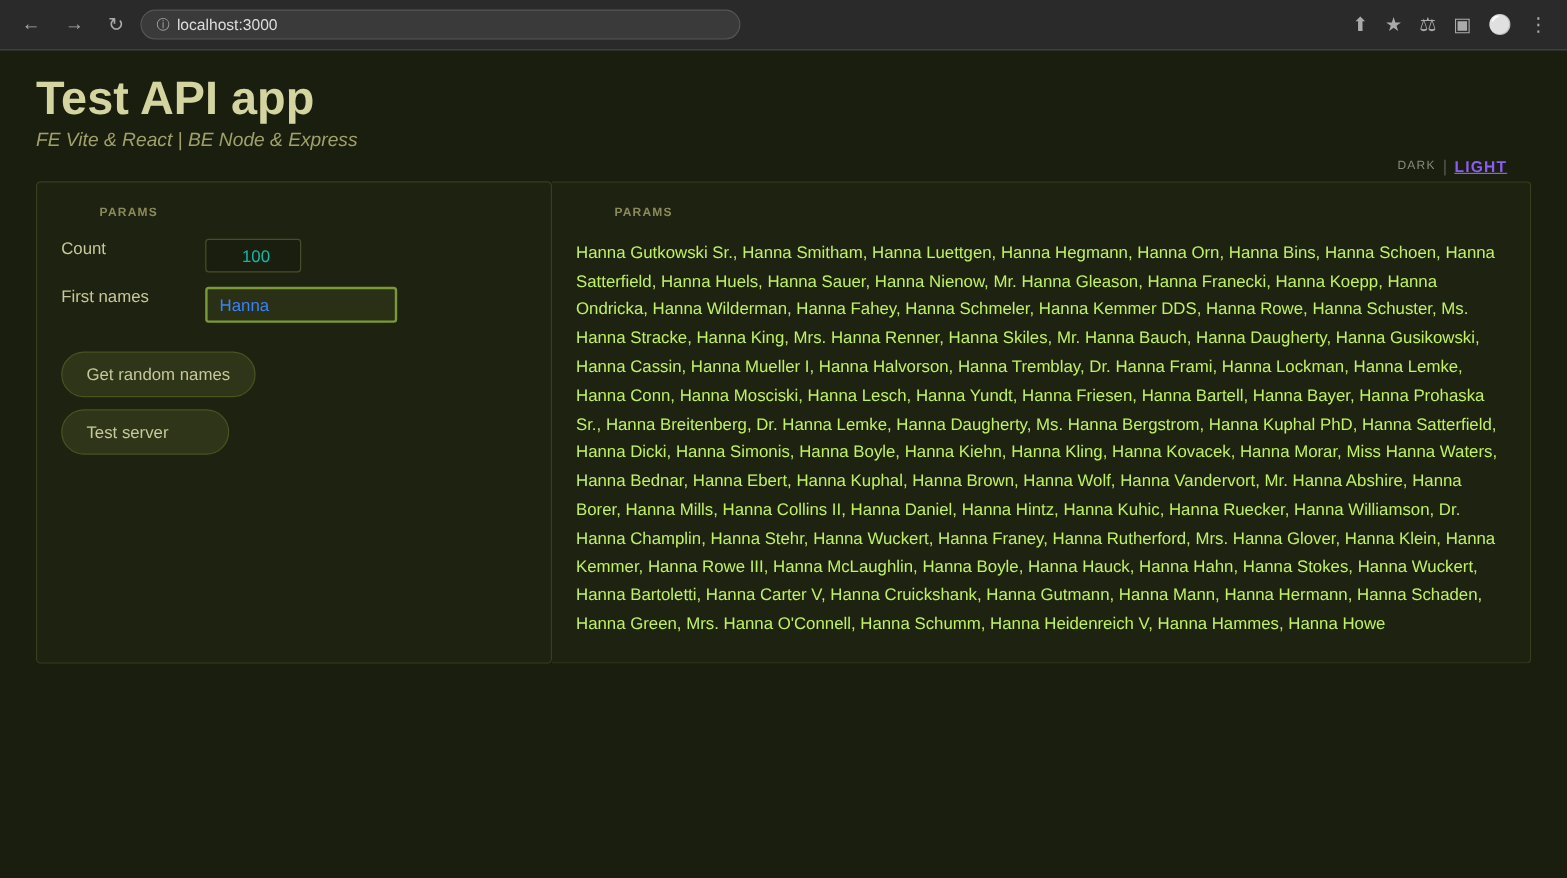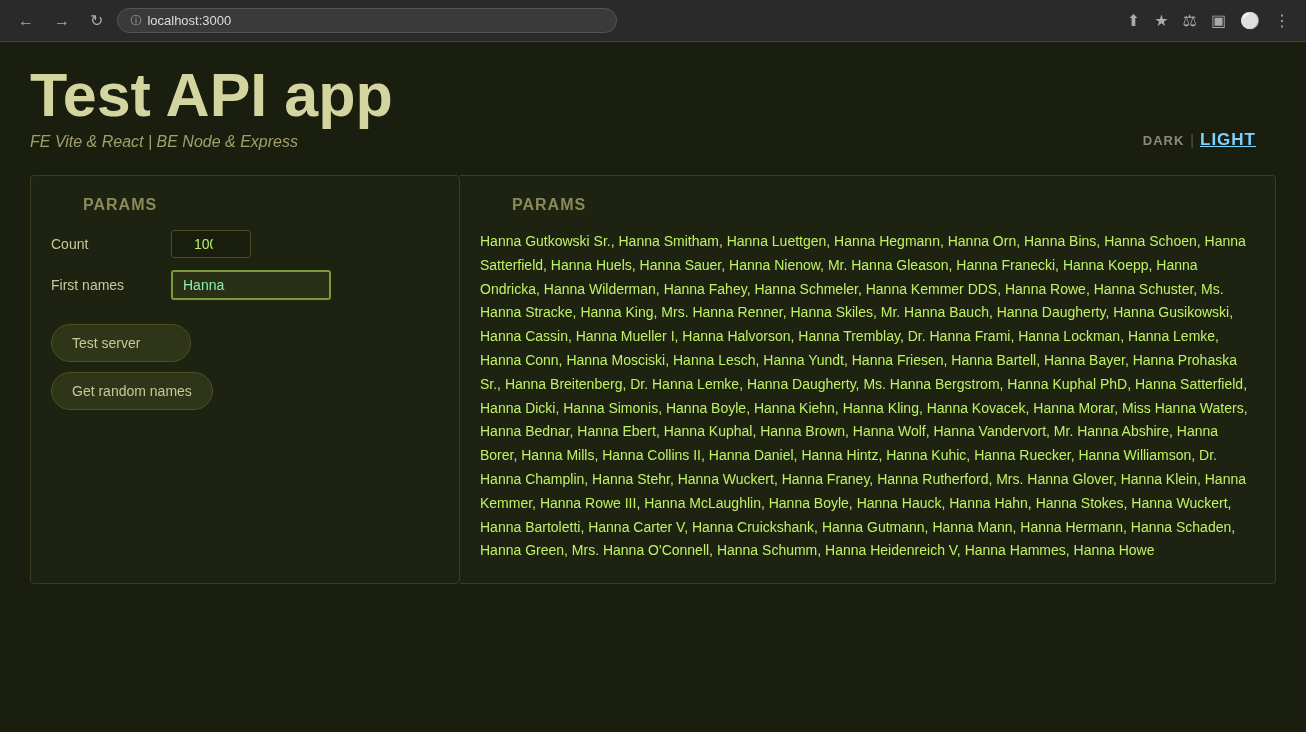--- a/index.html
+++ b/index.html
@@ -68,21 +68,21 @@
       padding: 4px;
       border-radius: 4px;
     }
 
     
     .app-container {
       padding: 20px 30px;
     }
 
     .app-title {
-      font-size: 61px;
+      font-size: 39px;
       font-weight: bold;
       color: #d4d4a0;
       line-height: 1.1;
       margin-bottom: 4px;
     }
 
     .app-subtitle {
       font-size: 16px;
       color: #a0a06a;
       margin-bottom: 24px;
@@ -98,59 +98,58 @@
     .left-panel {
       width: 430px;
       flex-shrink: 0;
       background: #1e2210;
       border: 1px solid #3a3d20;
       border-radius: 4px;
       padding: 20px;
     }
 
     .section-label {
-      font-size: 16px;
+      font-size: 10px;
       color: #8a8a5a;
       letter-spacing: 1px;
       font-weight: bold;
       margin-bottom: 16px;
       padding-left: 32px;
     }
 
     .params-section {
       margin-bottom: 24px;
     }
 
     .param-row {
       display: flex;
-      align-items: center;
       margin-bottom: 12px;
     }
 
     .param-label {
       color: #c8c89a;
       width: 120px;
       font-size: 14px;
     }
 
     .param-input {
       background: #1a1e0f;
       border: 1px solid #4a4e28;
-      color: #bef264;
-      padding: 5px 22px;
+      color: #14b8a6;
+      padding: 5px 10px;
       font-size: 14px;
       border-radius: 3px;
       width: 80px;
       text-align: right;
     }
 
     .param-input-text {
       background: #2a3015;
       border: 2px solid #7a9a3a;
-      color: #86efac;
+      color: #3b82f6;
       padding: 5px 10px;
       font-size: 14px;
       border-radius: 3px;
       width: 160px;
     }
 
     .prompt-section {
       margin-top: 8px;
     }
 
@@ -196,29 +195,29 @@
       display: flex;
       align-items: center;
       gap: 4px;
       position: absolute;
       right: 20px;
       top: 68px;
     }
 
     .theme-dark {
       color: #8a8a7a;
+      font-size: 10px;
+      font-weight: normal;
+      letter-spacing: 1px;
+      cursor: pointer;
+    }
+
+    .theme-light {
+      color: #8b5cf6;
       font-size: 13px;
-      font-weight: bold;
-      letter-spacing: 1px;
-      cursor: pointer;
-    }
-
-    .theme-light {
-      color: #7dd3fc;
-      font-size: 17px;
       font-weight: bold;
       letter-spacing: 1px;
       cursor: pointer;
       text-decoration: underline;
     }
 
     .theme-divider {
       color: #5a5a4a;
       margin: 0 2px;
     }
@@ -274,22 +273,22 @@
 
         <div class="param-row">
           <span class="param-label">First names</span>
           <input class="param-input-text" type="text" value="Hanna" style="">
         </div>
       </div>
 
       <div class="prompt-section">
 
         <div class="buttons-group">
+          <button class="action-btn">Get random names</button>
           <button class="action-btn">Test server</button>
-          <button class="action-btn">Get random names</button>
         </div>
       </div>
     </div>
 
     <div class="right-panel">
       <div class="section-label">PARAMS</div>
       <div class="result-text">Hanna Gutkowski Sr., Hanna Smitham, Hanna Luettgen, Hanna Hegmann, Hanna Orn, Hanna Bins, Hanna Schoen, Hanna Satterfield, Hanna Huels, Hanna Sauer, Hanna Nienow, Mr. Hanna Gleason, Hanna Franecki, Hanna Koepp, Hanna Ondricka, Hanna Wilderman, Hanna Fahey, Hanna Schmeler, Hanna Kemmer DDS, Hanna Rowe, Hanna Schuster, Ms. Hanna Stracke, Hanna King, Mrs. Hanna Renner, Hanna Skiles, Mr. Hanna Bauch, Hanna Daugherty, Hanna Gusikowski, Hanna Cassin, Hanna Mueller I, Hanna Halvorson, Hanna Tremblay, Dr. Hanna Frami, Hanna Lockman, Hanna Lemke, Hanna Conn, Hanna Mosciski, Hanna Lesch, Hanna Yundt, Hanna Friesen, Hanna Bartell, Hanna Bayer, Hanna Prohaska Sr., Hanna Breitenberg, Dr. Hanna Lemke, Hanna Daugherty, Ms. Hanna Bergstrom, Hanna Kuphal PhD, Hanna Satterfield, Hanna Dicki, Hanna Simonis, Hanna Boyle, Hanna Kiehn, Hanna Kling, Hanna Kovacek, Hanna Morar, Miss Hanna Waters, Hanna Bednar, Hanna Ebert, Hanna Kuphal, Hanna Brown, Hanna Wolf, Hanna Vandervort, Mr. Hanna Abshire, Hanna Borer, Hanna Mills, Hanna Collins II, Hanna Daniel, Hanna Hintz, Hanna Kuhic, Hanna Ruecker, Hanna Williamson, Dr. Hanna Champlin, Hanna Stehr, Hanna Wuckert, Hanna Franey, Hanna Rutherford, Mrs. Hanna Glover, Hanna Klein, Hanna Kemmer, Hanna Rowe III, Hanna McLaughlin, Hanna Boyle, Hanna Hauck, Hanna Hahn, Hanna Stokes, Hanna Wuckert, Hanna Bartoletti, Hanna Carter V, Hanna Cruickshank, Hanna Gutmann, Hanna Mann, Hanna Hermann, Hanna Schaden, Hanna Green, Mrs. Hanna O'Connell, Hanna Schumm, Hanna Heidenreich V, Hanna Hammes, Hanna Howe</div>
     </div>
   </div>
 </div>

